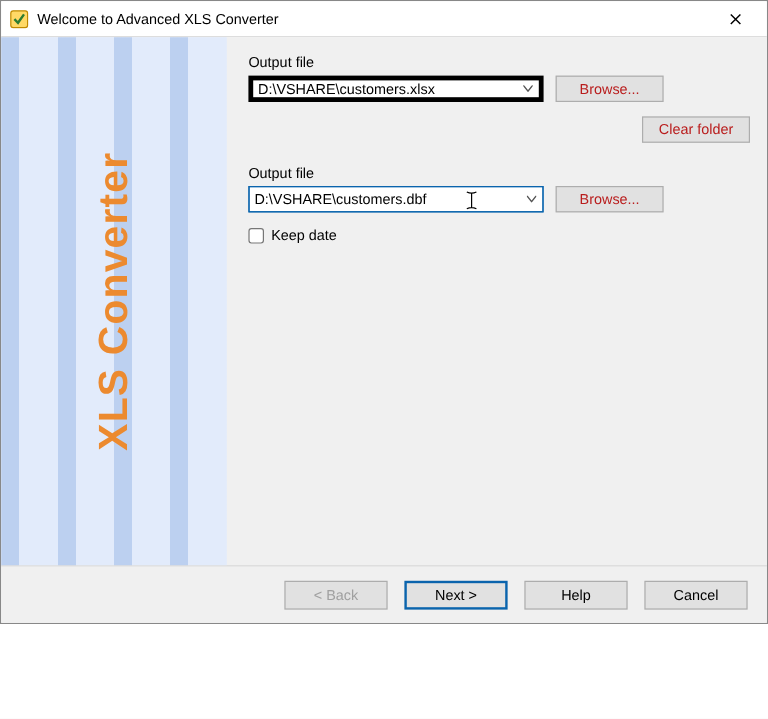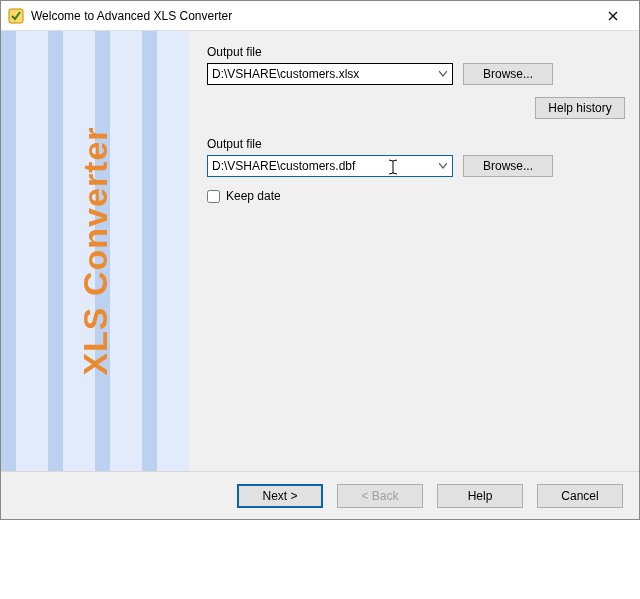--- a/index.html
+++ b/index.html
@@ -81,21 +81,21 @@
     padding: 14px 14px 10px 18px;
     background: #f0f0f0;
   }
   .row { display: flex; align-items: center; margin-bottom: 6px; }
   .label { font-size: 12px; margin-bottom: 4px; }
 
   .combo {
     position: relative;
     height: 22px;
     width: 246px;
-    border: 1px solid #000000;
+    border: 4px solid #000000;
     background: #fff;
     display: flex;
     align-items: center;
   }
   .combo.focused { border: 1px solid #0a64ad; outline: 1px solid #0a64ad; outline-offset: -1px;}
   .combo input {
     border: none;
     outline: none;
     flex: 1;
     height: 100%;
@@ -113,21 +113,21 @@
 
   .btn {
     height: 22px;
     min-width: 90px;
     padding: 0 10px;
     border: 1px solid #adadad;
     background: #e1e1e1;
     font-size: 12px;
     font-family: inherit;
     cursor: default;
-    color: #000000;
+    color: #b91c1c;
   }
   .btn-col {
     display: flex;
     flex-direction: column;
     gap: 6px;
     margin-left: 10px;
   }
 
   .checkbox-row {
     display: flex;
@@ -205,21 +205,21 @@
         </div>
         <div class="btn-col">
           <button class="btn">Browse...</button>
         </div>
       </div>
 
       <div style="height:6px"></div>
       <div class="row" style="justify-content:flex-end;">
         <div style="width:246px"></div>
         <div class="btn-col">
-          <button class="btn">Help history</button>
+          <button class="btn">Clear folder</button>
         </div>
       </div>
 
       <div class="label" style="margin-top:18px;">Output file</div>
       <div class="row">
         <div class="combo focused" style="position:relative;">
           <input type="text" value="D:\VSHARE\customers.dbf" style="">
           <span class="text-cursor" style="position:absolute; left:178px; top:2px;">
             <svg width="14" height="18" viewBox="0 0 14 18">
               <path d="M7 3 L7 15 M3 2 Q7 4 11 2 M3 16 Q7 14 11 16" stroke="#000" stroke-width="1" fill="none"></path>
@@ -238,19 +238,19 @@
 
       <div class="checkbox-row">
         <input type="checkbox" style="">
         <span>Keep date</span>
       </div>
 
     </div>
   </div>
 
   <div class="bottom-bar">
+    <button class="nav-btn disabled">&lt; Back</button>
     <button class="nav-btn primary">Next &gt;</button>
-    <button class="nav-btn disabled">&lt; Back</button>
     <button class="nav-btn">Help</button>
     <button class="nav-btn">Cancel</button>
   </div>
 
 </div>
 
 </body></html>

